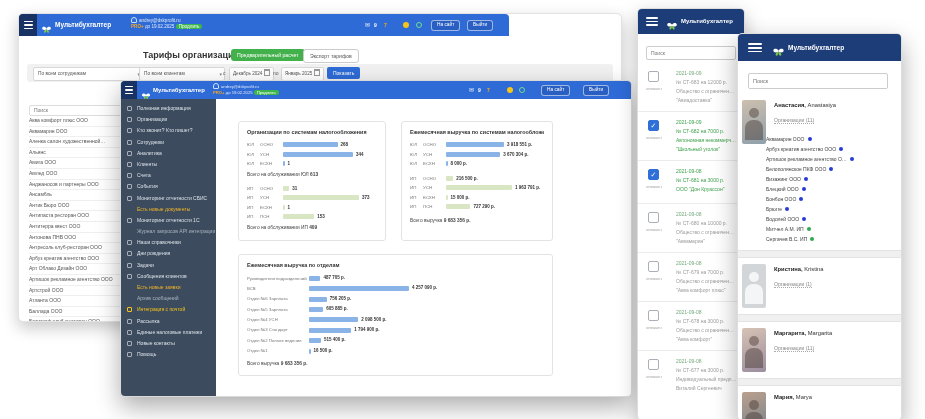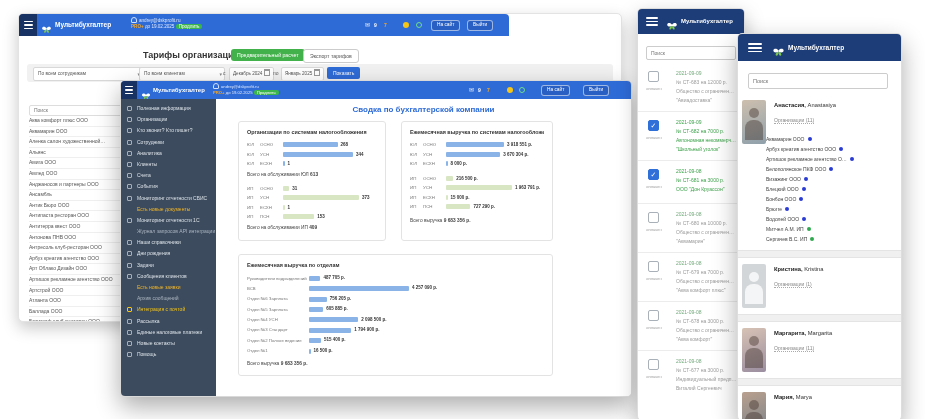--- a/index.html
+++ b/index.html
@@ -240,21 +240,20 @@
         <div class="sb-item"><span class="sicon"></span><span class="sb-label">Сообщения клиентов</span></div>
         <div class="sb-item sub alert"><span class="sb-label">Есть новые заявки</span></div>
         <div class="sb-item sub"><span class="sb-label">Архив сообщений</span></div>
         <div class="sb-item active"><span class="sicon"></span><span class="sb-label">Интеграция с почтой</span></div>
         <div class="sb-item"><span class="sicon"></span><span class="sb-label">Рассылка</span></div>
         <div class="sb-item"><span class="sicon"></span><span class="sb-label">Единые налоговые платежи</span></div>
         <div class="sb-item"><span class="sicon"></span><span class="sb-label">Новые контакты</span></div>
         <div class="sb-item"><span class="sicon"></span><span class="sb-label">Помощь</span></div>
       </nav>
     <div class="content">
-      <h2 class="ftitle">Сводка по бухгалтерской компании</h2>
       <div class="card c1">
           <div class="ctitle">Организации по системам налогообложения</div>
           <div class="crow">
             <span class="cl g">ЮЛ</span>
             <span class="cl s">ОСНО</span>
             <span class="cbar" style="left: 36px; width: 54.6059px; background: rgb(138, 179, 232);"></span>
             <span class="cval" style="left: 93.6059px;">268</span>
           </div>
           <div class="crow">
             <span class="cl g">ЮЛ</span>

